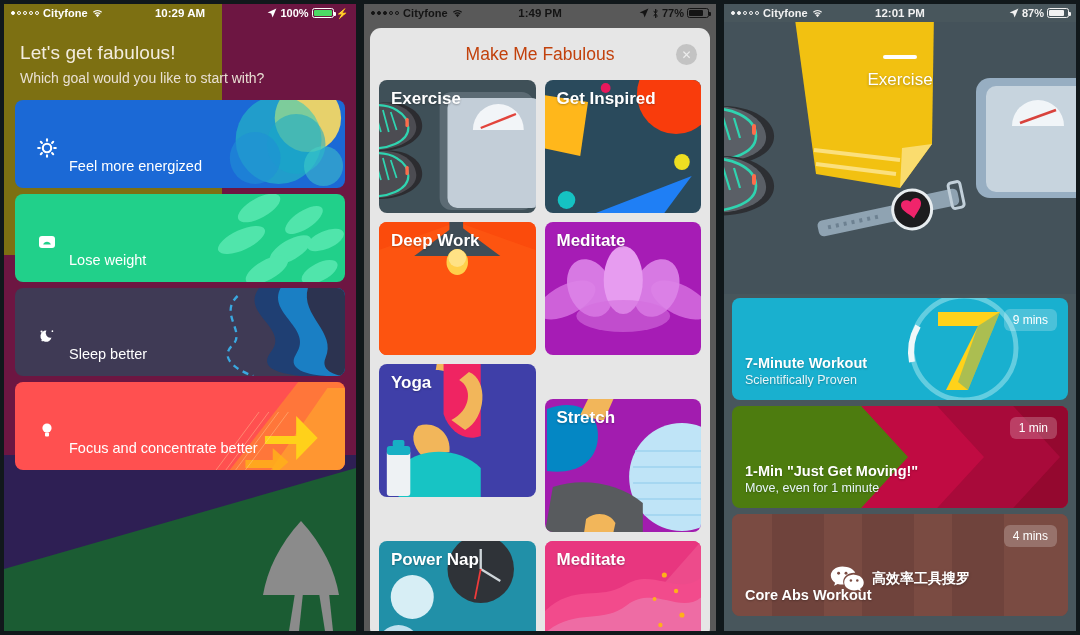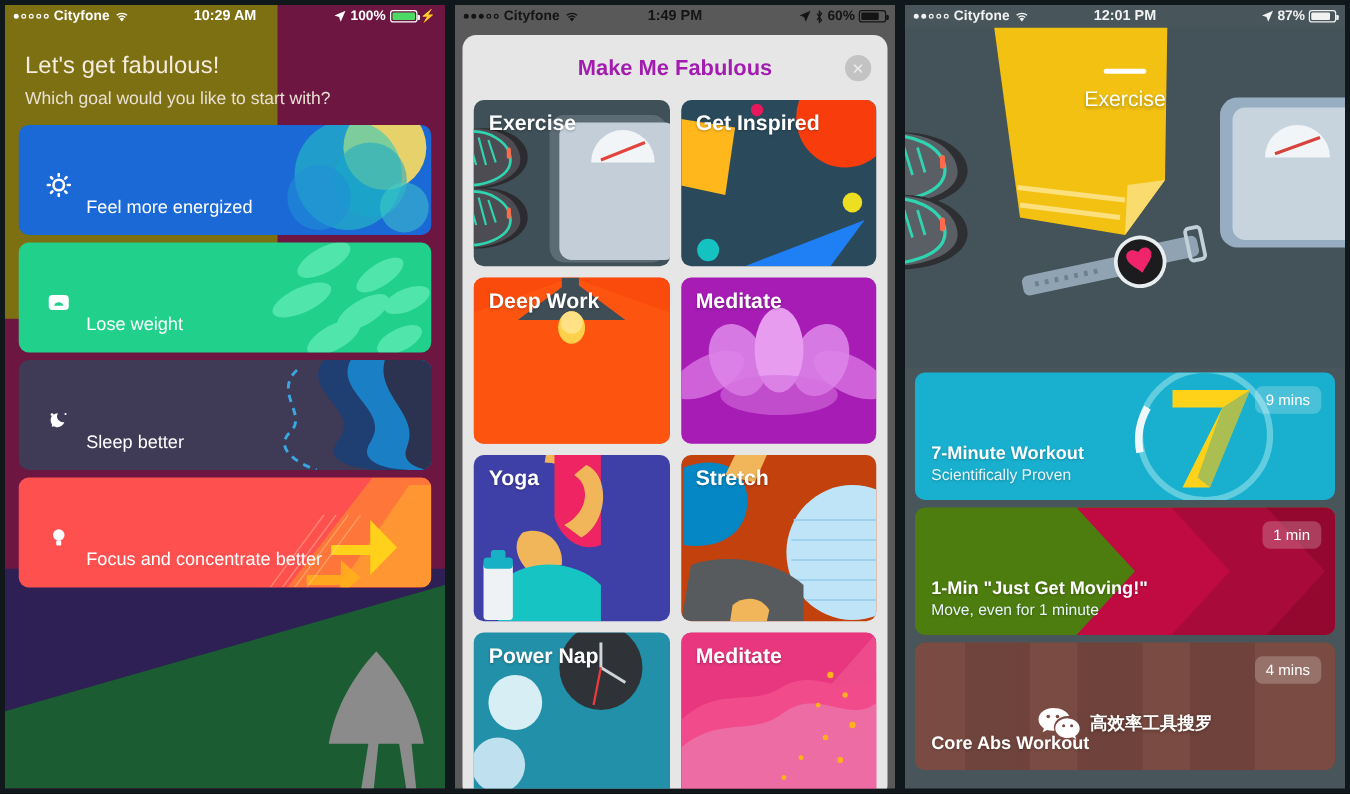--- a/index.html
+++ b/index.html
@@ -46,21 +46,21 @@
   .goal{position:relative;height:88px;border-radius:8px;overflow:hidden;display:flex;align-items:flex-end;}
   .goal .gart{position:absolute;inset:0;}
   .goal .grow{position:relative;z-index:3;display:flex;align-items:center;gap:12px;padding:0 0 14px 22px;}
   .goal .glabel{color:#fff;font-size:14.5px;margin-top:36px;}
   .gicon{width:20px;height:20px;display:block;}
 
   
   #p2 .screen{background:#595959;}
   .p2-sheet{position:absolute;left:6px;right:6px;top:24px;bottom:-8px;background:#e6e6e6;border-radius:11px;overflow:hidden;}
   .p2-head{position:relative;height:52px;display:flex;align-items:center;justify-content:center;}
-  .p2-title{font-size:17.5px;font-weight:bold;color:#a21caf;}
+  .p2-title{font-size:17.5px;font-weight:normal;color:#c2410c;}
   .p2-close{position:absolute;right:13px;top:16px;width:21px;height:21px;border-radius:50%;background:#c3c3c3;
             display:flex;align-items:center;justify-content:center;color:#eee;font-size:12px;line-height:1;}
   .grid{display:grid;grid-template-columns:1fr 1fr;gap:9px;padding:0 9px;}
   .tile{position:relative;height:133px;border-radius:8px;overflow:hidden;}
   .tile .tart{position:absolute;inset:0;}
   .tile .tlabel{position:absolute;left:12px;top:9px;z-index:5;color:#fff;font-size:17px;font-weight:bold;
                 text-shadow:0 1px 2px rgba(0,0,0,.28);}
 
   
   #p3 .screen{background:#48565c;}
@@ -250,21 +250,21 @@
           </svg>
         </div>
         <div class="sb-center">1:49 PM</div>
         <div class="sb-right">
           <svg class="loc" viewBox="0 0 10 10">
             <path d="M9.4 .6 L.6 4.4 L4.2 5.6 L5.6 9.4 Z" fill="currentColor"></path>
           </svg>
           <svg class="bt" viewBox="0 0 8 12">
             <path d="M2 3 L6 9 L4 11 L4 1 L6 3 L2 9" fill="none" stroke="currentColor" stroke-width="1.1"></path>
           </svg>
-          <span class="pct">60%</span>
+          <span class="pct">77%</span>
           <span class="batt">
               <i style="background:#141414;right:5px;"></i>
             </span>
         </div>
       </div>
 
       <div class="p2-sheet">
         <div class="p2-head">
           <div class="p2-title">Make Me Fabulous</div>
           <div class="p2-close">✕</div>
@@ -358,21 +358,21 @@
                 <path d="M40 62 C58 56 74 70 72 88 L44 92 C34 82 32 70 40 62 Z" fill="#f2b65a"></path>
                 <path d="M24 100 C46 82 84 84 104 104 L104 133 L20 133 Z" fill="#17c4c4"></path>
                 <rect x="8" y="86" width="24" height="46" rx="3" fill="#eef2f4"></rect>
                 <rect x="8" y="82" width="24" height="9" rx="3" fill="#17b0c4"></rect>
                 <rect x="14" y="76" width="12" height="7" rx="2" fill="#17b0c4"></rect>
               </svg>
             </div>
             <div class="tlabel">Yoga</div>
           </div>
 
-          <div class="tile" style="background:#c2410c;">
+          <div class="tile" style="background:#a21caf;margin-top:35px;">
             <div class="tart">
               <svg viewBox="0 0 160 133" preserveAspectRatio="none" width="100%" height="100%">
                 <circle cx="140" cy="78" r="54" fill="#bfe4f7"></circle>
                 <g stroke="#9fd2ef" stroke-width="1.6" fill="none">
                   <path d="M92 52 L186 52 M90 68 L188 68 M90 84 L188 84 M94 100 L184 100 M102 116 L176 116"></path>
                 </g>
                 <path d="M2 10 C34 -2 56 14 54 40 C52 64 30 76 2 72 Z" fill="#0487c4"></path>
                 <path d="M44 0 L70 0 L60 22 L36 16 Z" fill="#f2b65a"></path>
                 <path d="M8 88 C38 78 76 84 100 104 L100 133 L0 133 Z" fill="#585b5e"></path>
                 <path d="M42 120 C52 112 66 114 72 124 L70 133 L40 133 Z" fill="#f2b65a"></path>

